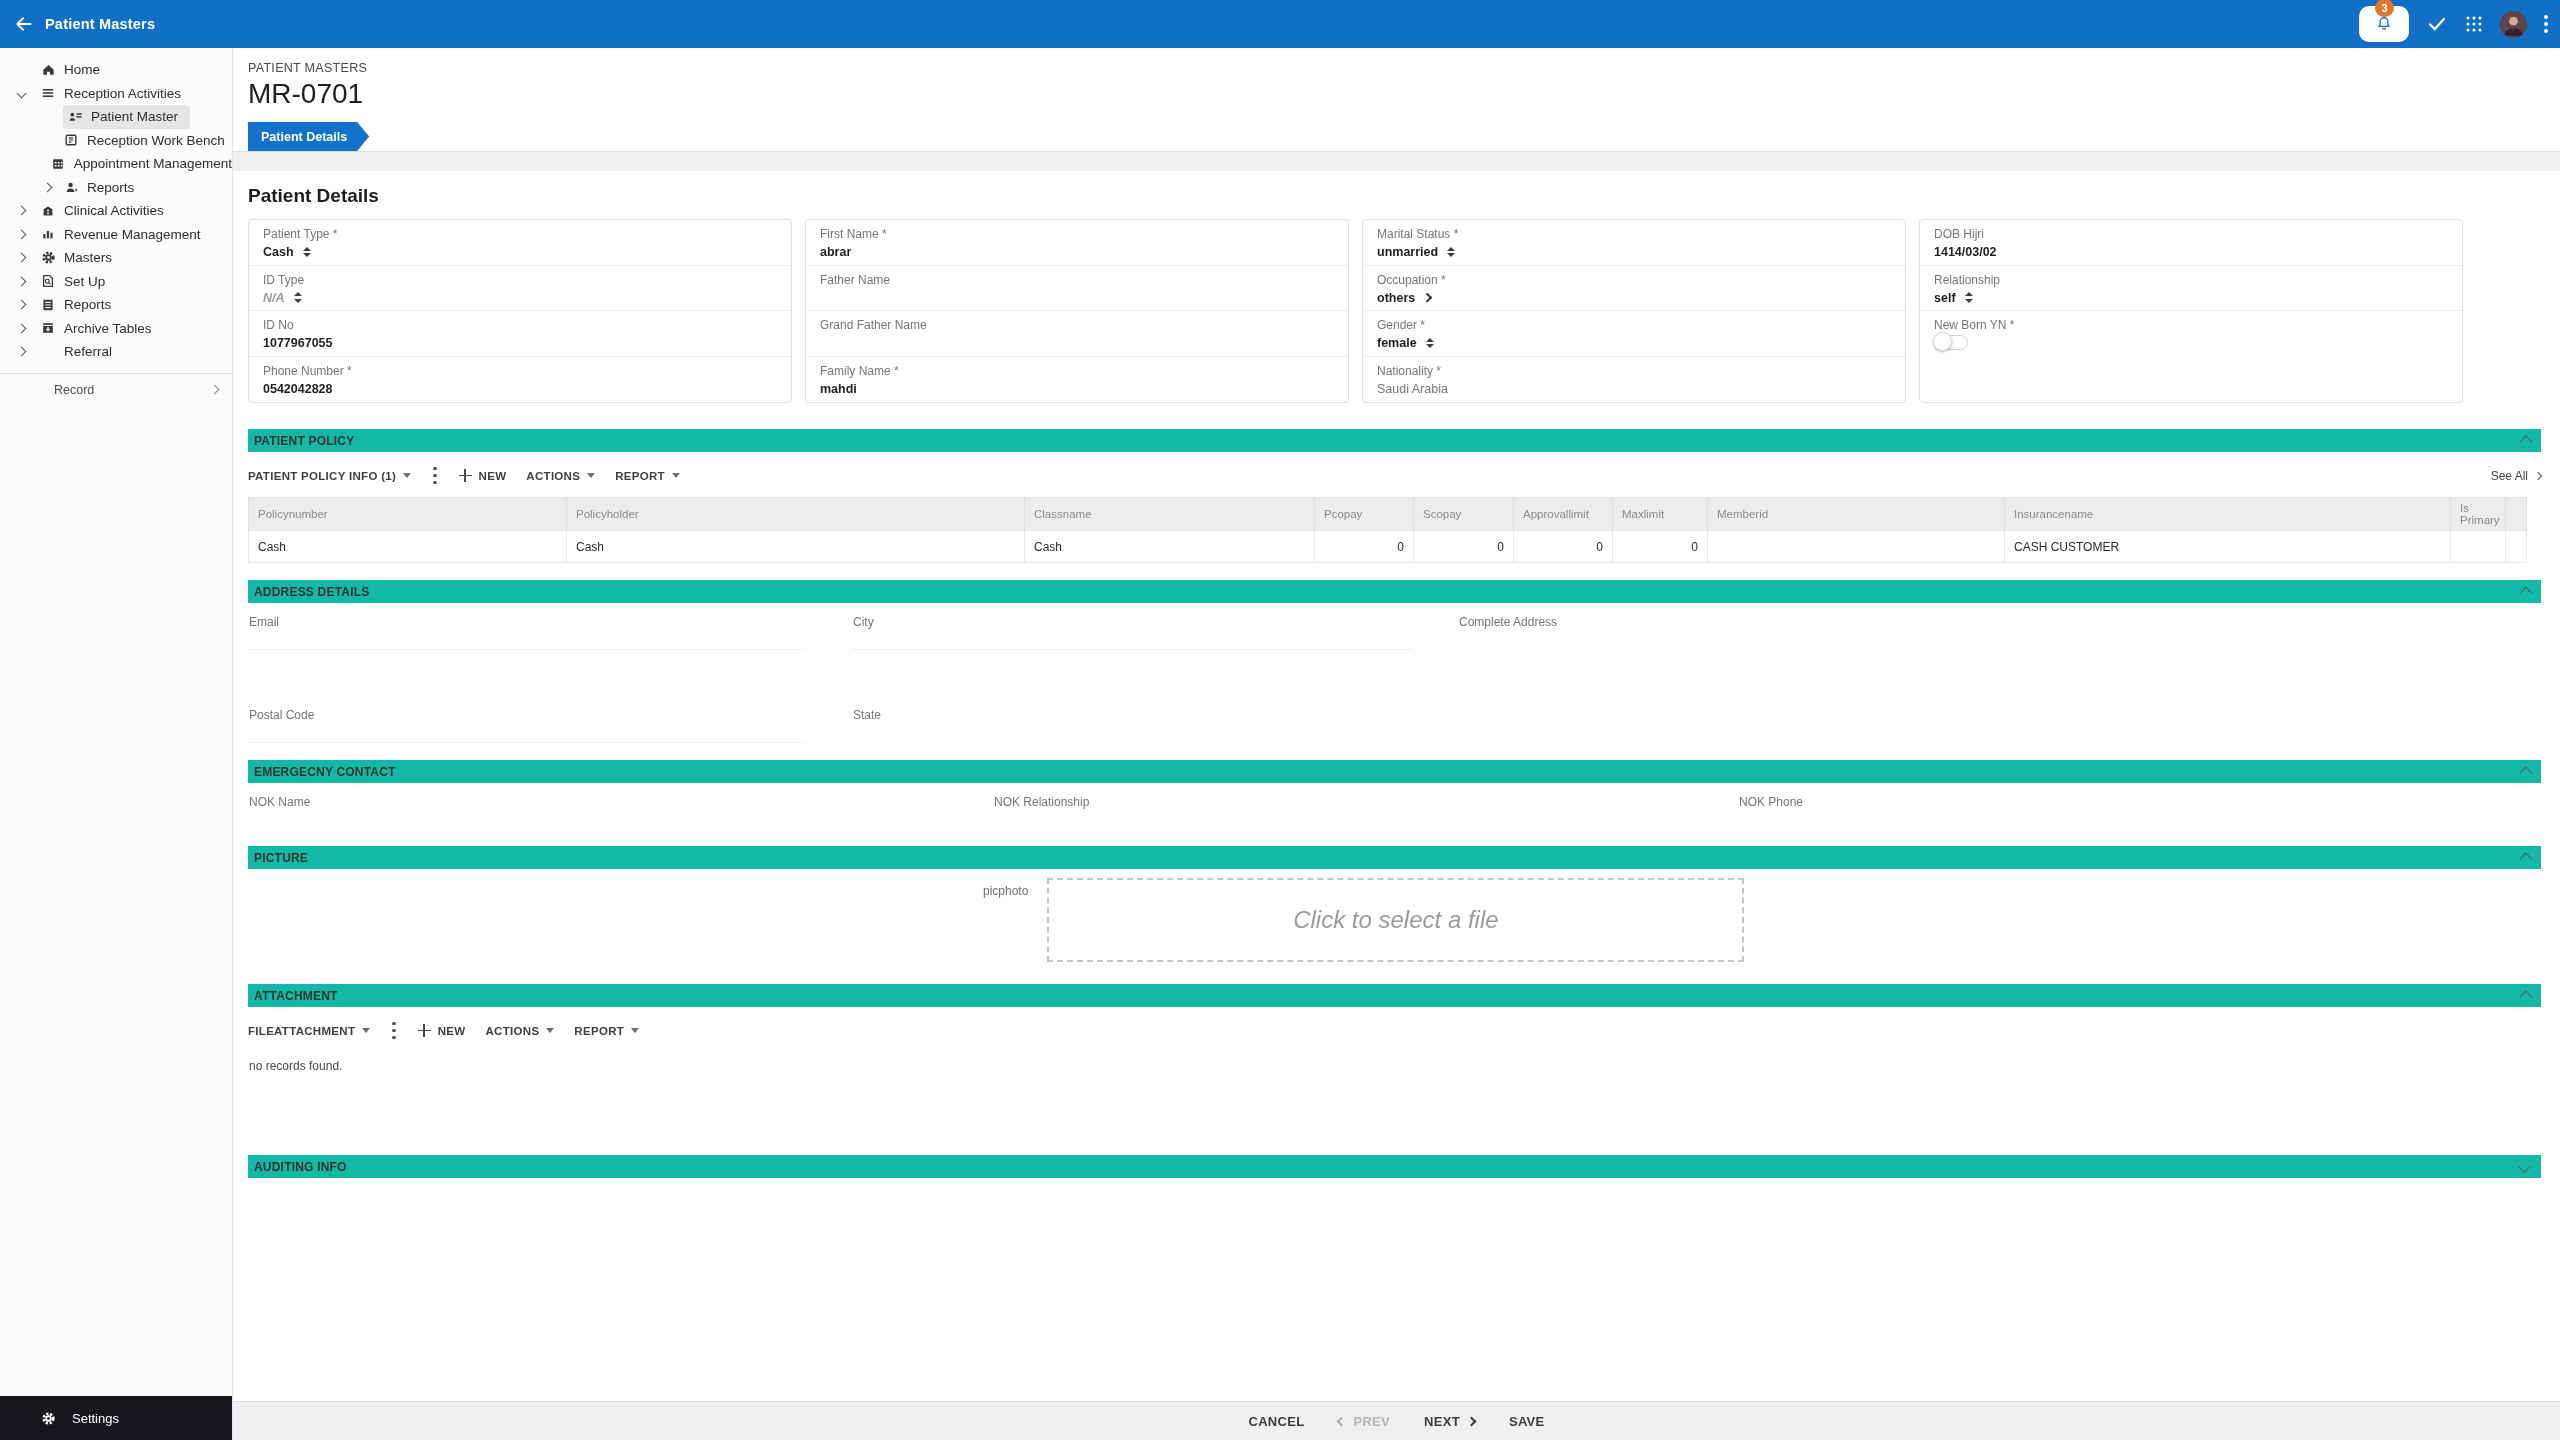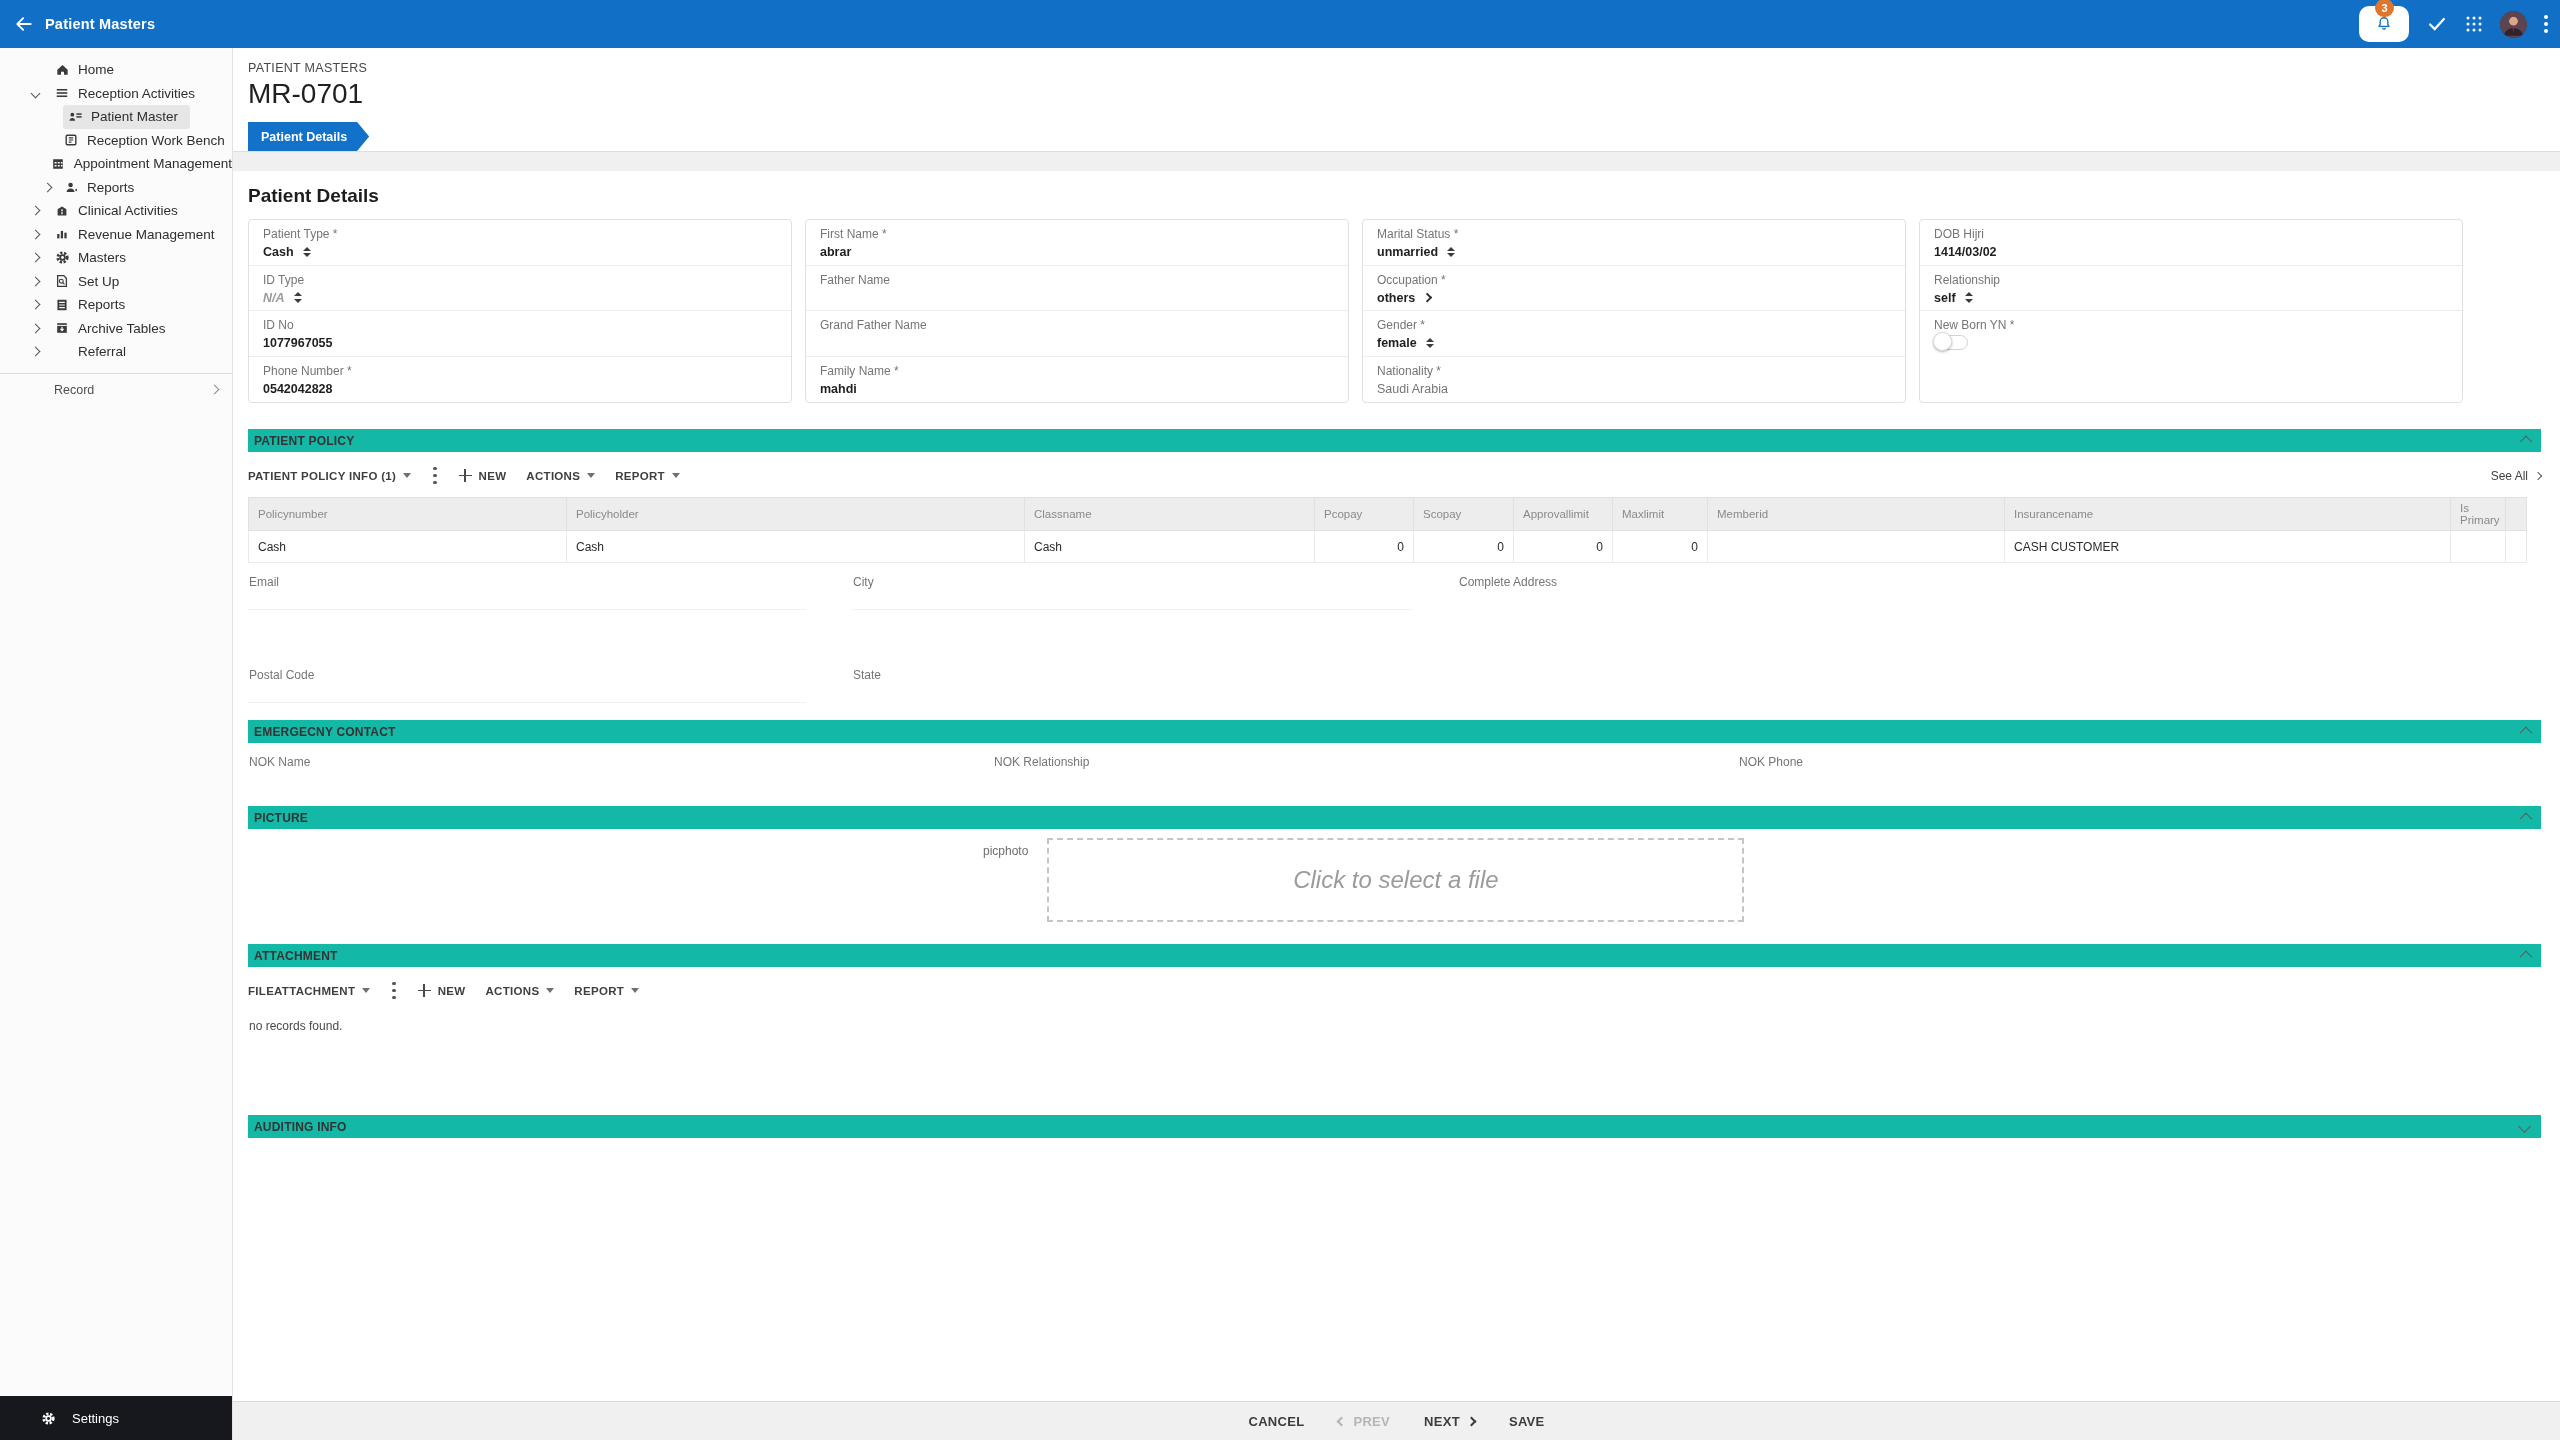--- a/index.html
+++ b/index.html
@@ -20,21 +20,21 @@
     background:#e0762e; color:#fff; font-size:11px; font-weight:700;
     display:flex; align-items:center; justify-content:center; padding:0 5px; }
   .icon-btn { display:flex; align-items:center; justify-content:center; }
   .avatar { width:27px; height:27px; border-radius:50%; overflow:hidden; background:#4a3b45; }
   .vdots3 { display:flex; flex-direction:column; gap:3px; }
   .vdots3 i { width:4px; height:4px; background:#fff; border-radius:50%; }
 
   
   .sidebar { position:absolute; left:0; top:48px; width:233px; bottom:0;
     background:#fbfbfb; border-right:1px solid #e2e2e2; padding-top:10px; }
-  .side-item { display:flex; align-items:center; height:23.5px; padding-left:32px;
+  .side-item { display:flex; align-items:center; height:23.5px; padding-left:18px;
     font-size:13.5px; color:#2e2e2e; cursor:default; white-space:nowrap; }
   .chev-slot { width:22px; display:flex; align-items:center; }
   .side-item.sub { padding-left:44px; }
   .side-item.sub .chev-slot { width:19px; }
   .s-chev { width:7px; height:7px; border-right:1.6px solid #555; border-top:1.6px solid #555; }
   .s-chev.right { transform:rotate(45deg); }
   .s-chev.down { transform:rotate(135deg); }
   .s-icon { width:16px; height:16px; margin-right:8px; flex:0 0 16px; display:flex; align-items:center; justify-content:center; }
   .pillwrap { display:flex; align-items:center; padding:4px 12px 4px 4px; border-radius:3px; }
   .selected .pillwrap { background:#e6e6e6; }
@@ -607,20 +607,24 @@
             <td class="num">0</td>
             <td class="num">0</td>
             <td></td>
             <td>CASH CUSTOMER</td>
             <td class="ctr"><span class="cb"></span></td>
             <td></td>
           </tr>
         </tbody>
       </table>
 
+      <div class="band mt17">
+        <span class="band-title">ADDRESS DETAILS</span>
+        <span class="caret up"></span>
+      </div>
       <div class="addr-grid">
         <div class="field-cell"><span>Email</span></div>
         <div class="field-cell"><span>City</span></div>
         <div class="field-cell noline"><span>Complete Address</span></div>
         <div class="field-cell"><span>Postal Code</span></div>
         <div class="field-cell noline"><span>State</span></div>
         <div class="field-cell noline"></div>
       </div>
 
       <div class="band mt17">

